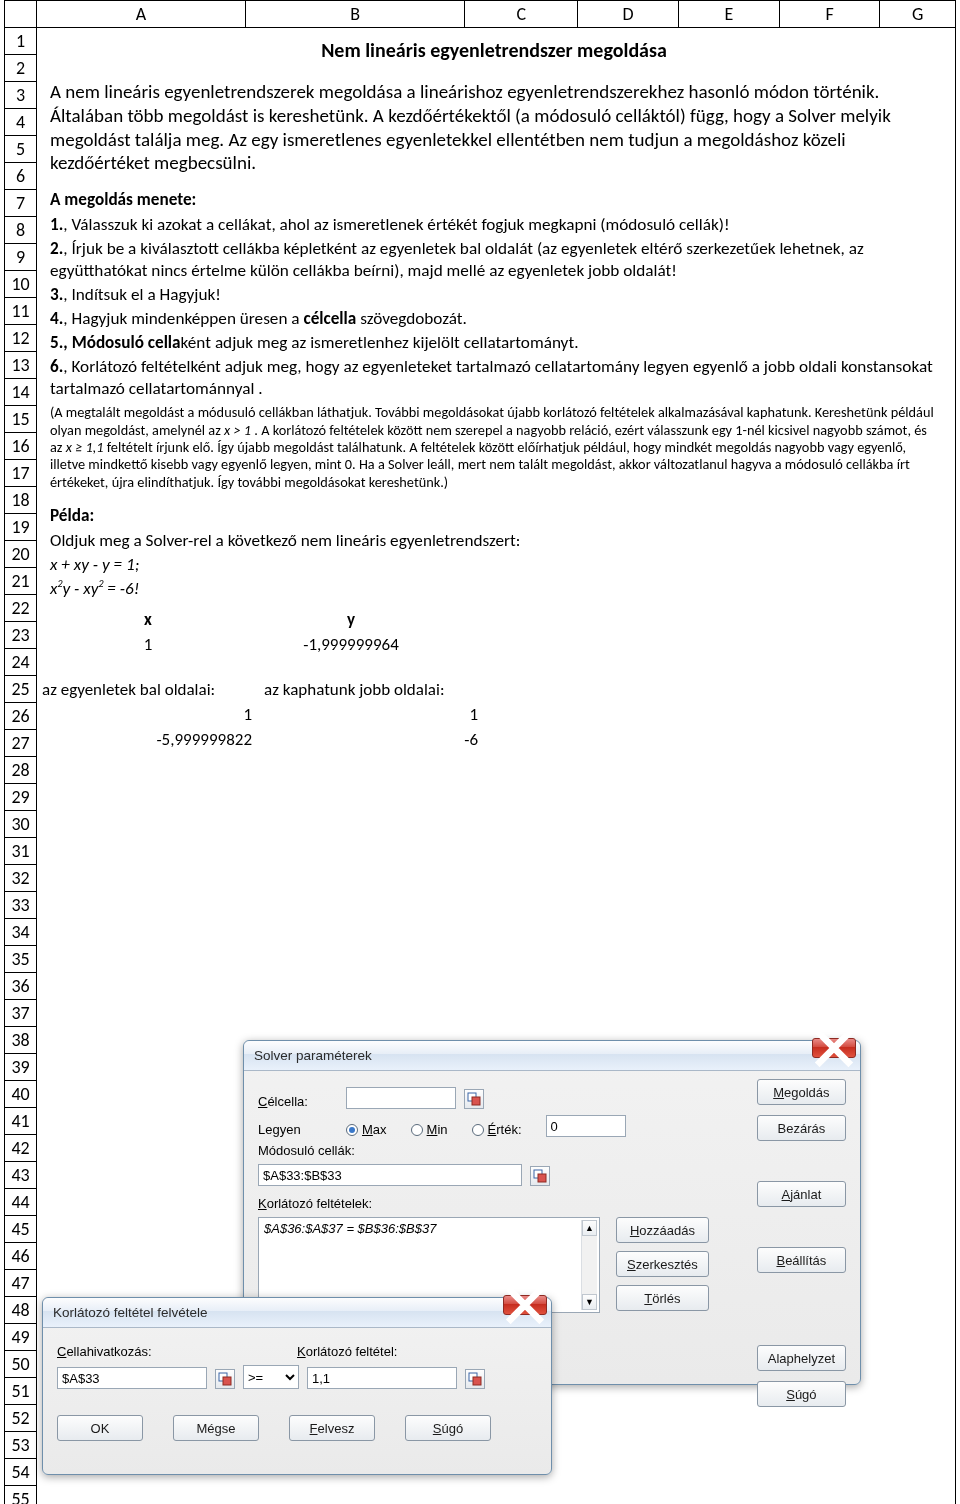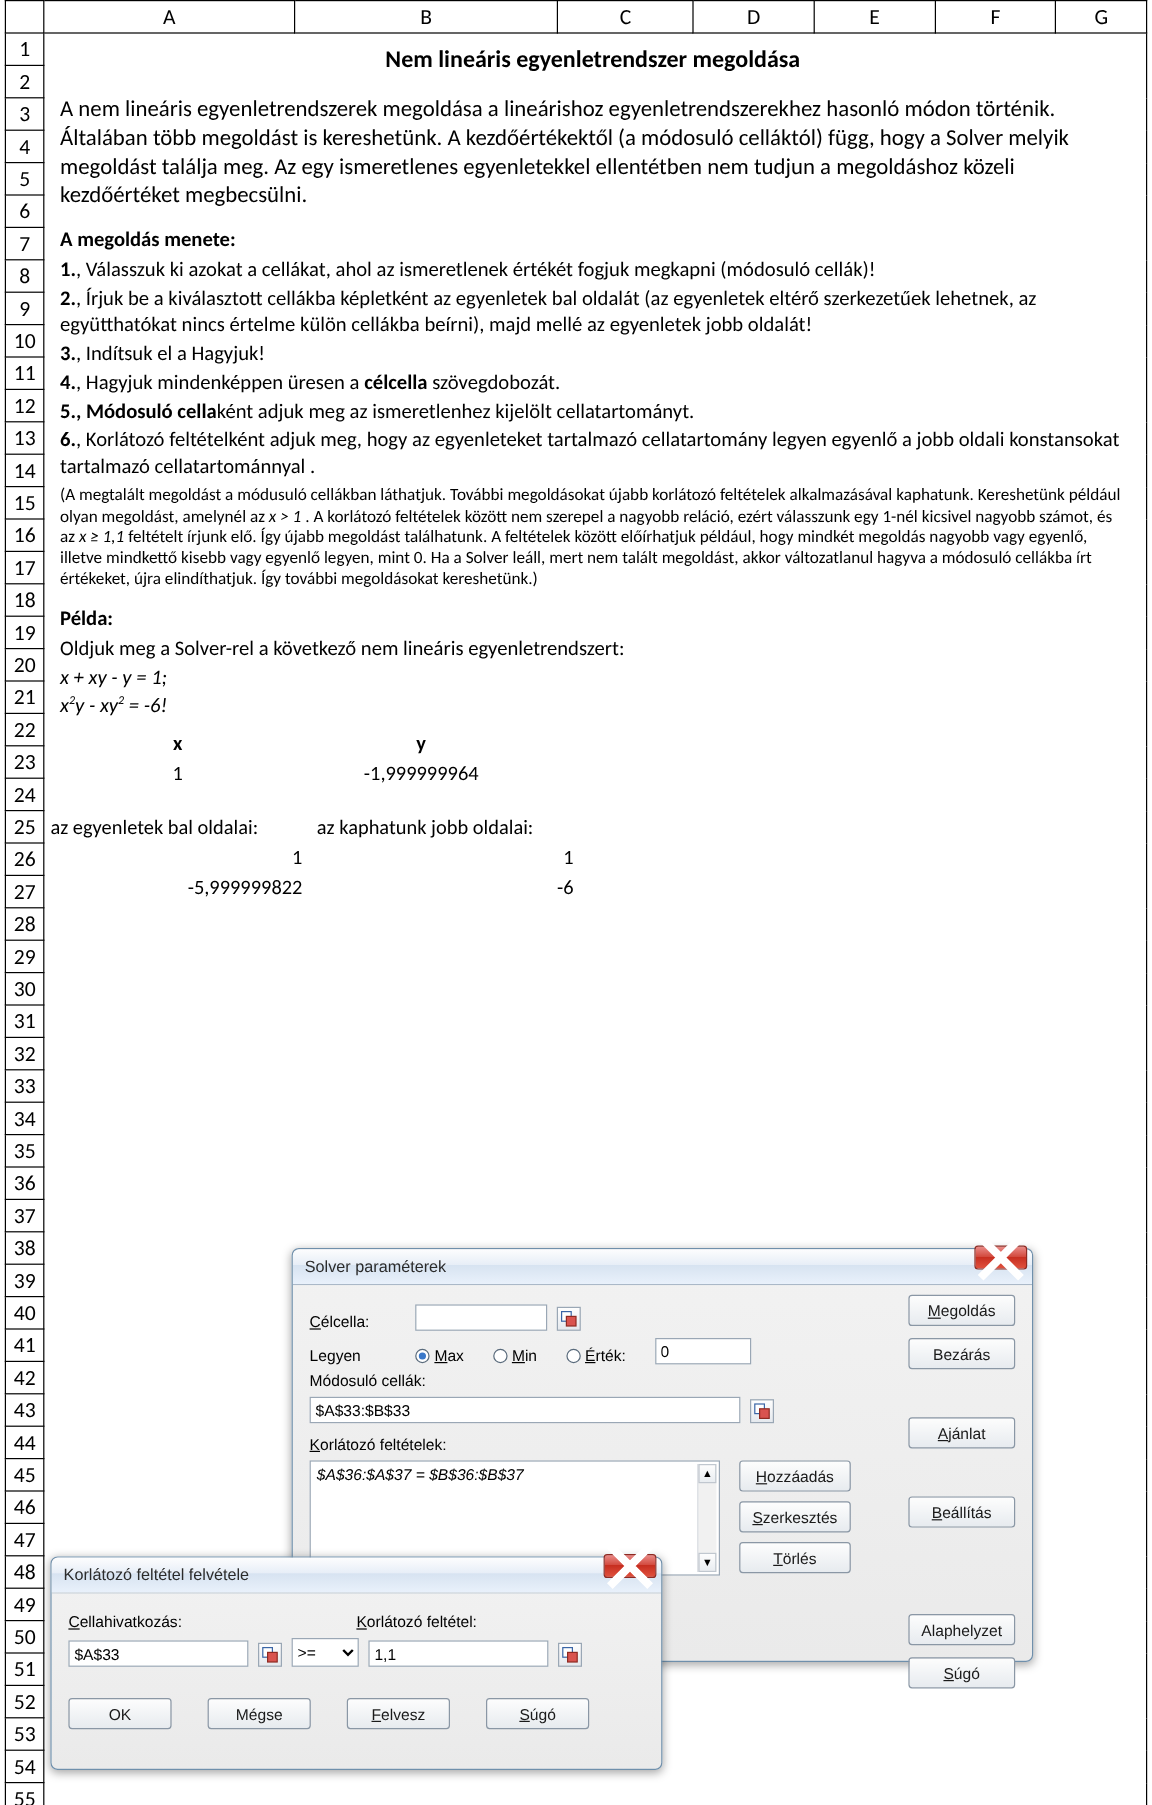--- a/index.html
+++ b/index.html
@@ -463,21 +463,21 @@
           </span>
       <span class="radio">
             <span class="rcircle"></span>
             <span><span class="underline-letter">É</span><span>rték:</span></span>
           </span>
       <input class="txt" style="width: 80px;" value="0">
     </div>
 
     <div style="margin-top:2px">Módosuló cellák:</div>
     <div class="row">
-      <input class="txt" style="width: 359px;" value="$A$33:$B$33">
+      <input class="txt" style="width: 264px;" value="$A$33:$B$33">
       <span class="refbtn">
         <svg viewBox="0 0 14 14">
               <rect x="1" y="1" width="8" height="8" fill="#fff" stroke="#3a65a6"></rect>
               <rect x="5" y="5" width="8" height="8" fill="#d9534f" stroke="#8e2a22"></rect>
             </svg>
       </span>
     </div>
 
     <div style="margin-top:10px"><span class="underline-letter">K</span><span>orlátozó feltételek:</span></div>
     <div class="row" style="align-items:flex-start">

